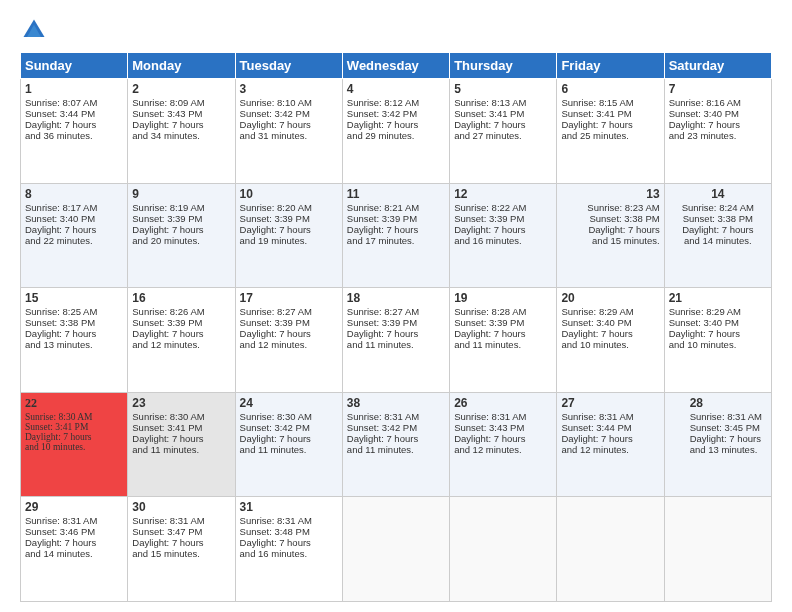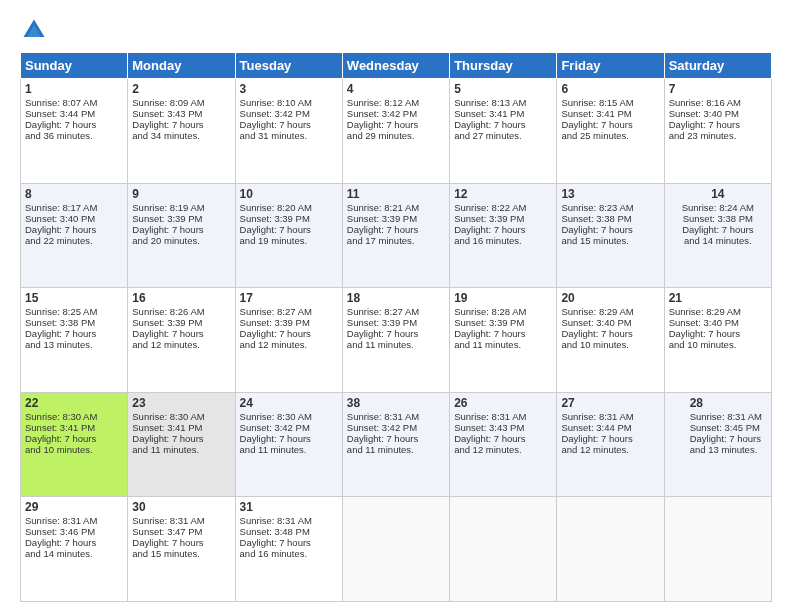--- a/index.html
+++ b/index.html
@@ -204,21 +204,21 @@
             <div>Daylight: 7 hours</div>
             <div>and 17 minutes.</div>
           </td>
           <td style="background-color: rgb(240, 244, 250);">
             <span class="day-num">12</span>
             <div>Sunrise: 8:22 AM</div>
             <div>Sunset: 3:39 PM</div>
             <div>Daylight: 7 hours</div>
             <div>and 16 minutes.</div>
           </td>
-          <td style="background-color: rgb(240, 244, 250);">
+          <td style="background-color: rgb(240, 244, 250); text-align: right;">
             <span class="day-num">13</span>
             <div>Sunrise: 8:23 AM</div>
             <div>Sunset: 3:38 PM</div>
             <div>Daylight: 7 hours</div>
             <div>and 15 minutes.</div>
           </td>
           <td style="background-color: rgb(240, 244, 250); text-align: center;">
             <span class="day-num">14</span>
             <div>Sunrise: 8:24 AM</div>
             <div>Sunset: 3:38 PM</div>
@@ -271,21 +271,21 @@
           </td>
           <td>
             <span class="day-num">21</span>
             <div>Sunrise: 8:29 AM</div>
             <div>Sunset: 3:40 PM</div>
             <div>Daylight: 7 hours</div>
             <div>and 10 minutes.</div>
           </td>
         </tr>
         <tr>
-          <td style="background-color: #bef264;">
+          <td style="background-color: #ef4444; font-family: Liberation Serif, serif;">
             <span class="day-num">22</span>
             <div>Sunrise: 8:30 AM</div>
             <div>Sunset: 3:41 PM</div>
             <div>Daylight: 7 hours</div>
             <div>and 10 minutes.</div>
           </td>
           <td style="background-color: #e5e5e5;">
             <span class="day-num">23</span>
             <div>Sunrise: 8:30 AM</div>
             <div>Sunset: 3:41 PM</div>

